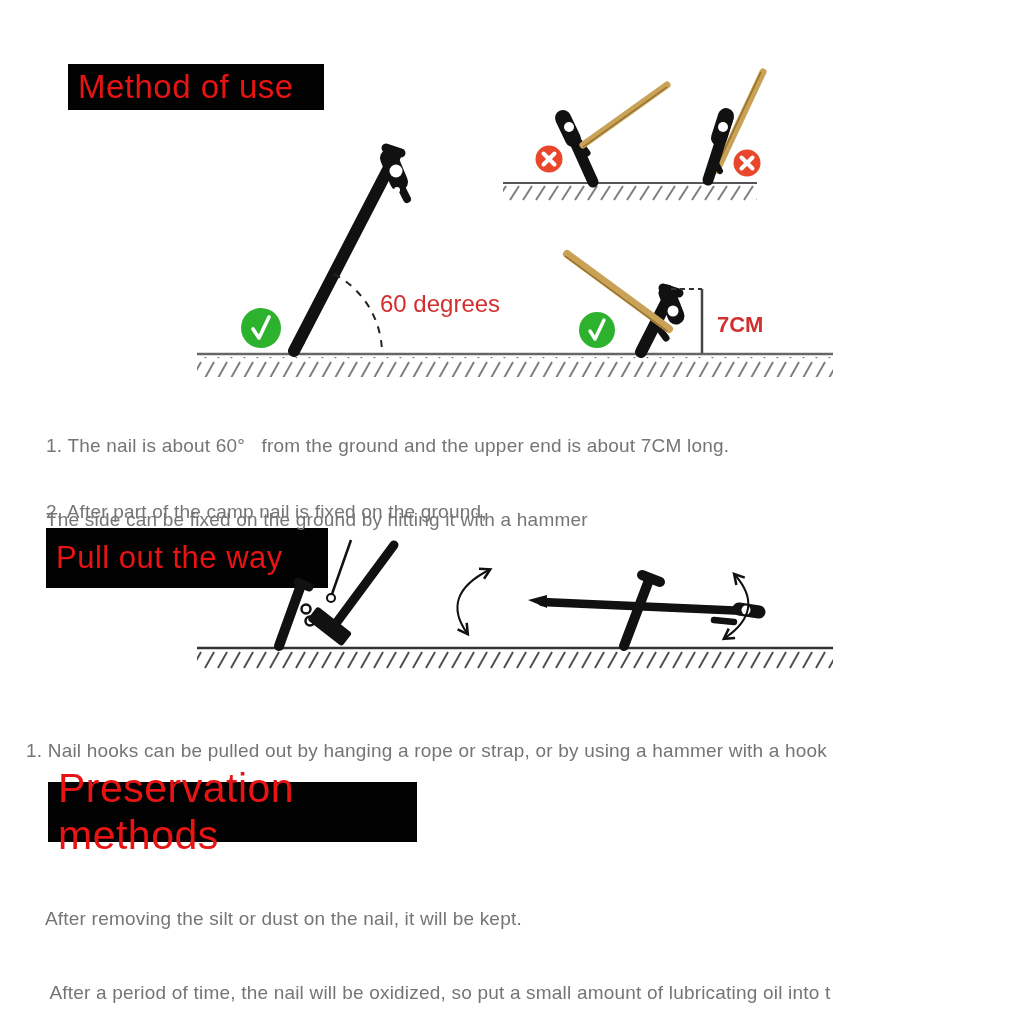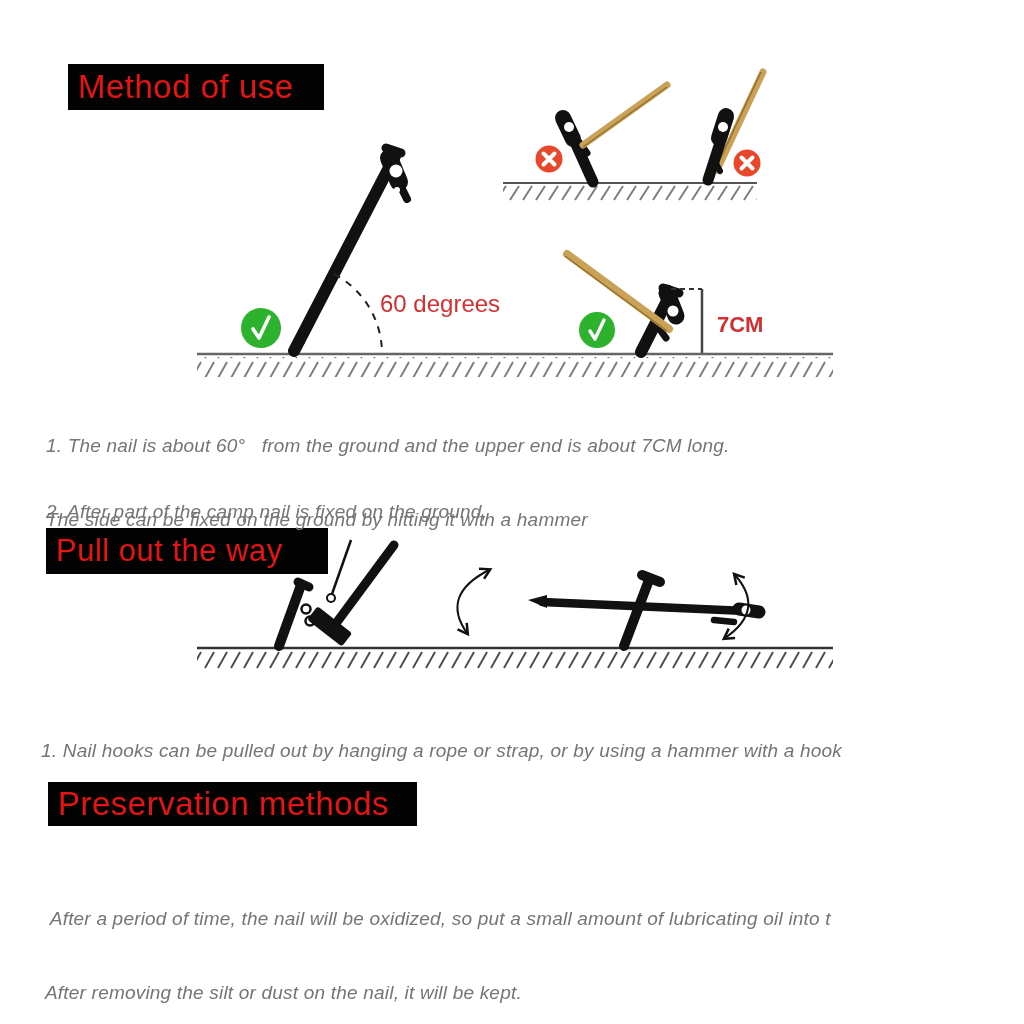--- a/index.html
+++ b/index.html
@@ -1,27 +1,27 @@
 <!DOCTYPE html>
 <html><head>
 <meta charset="utf-8">
 <style>
   html,body{margin:0;padding:0;background:#ffffff;}
   .canvas{position:relative;width:1024px;height:1024px;background:#ffffff;overflow:hidden;
           font-family:"Liberation Sans", sans-serif;}
   .bar{position:absolute;background:#020202;color:#e81414;display:flex;align-items:center;
        box-sizing:border-box;padding-left:10px;letter-spacing:0.5px;font-weight:400;}
   .bar-method{left:48px;top:64px;width:256px;height:46px;font-size:33px;margin-left:20px;}
-  .bar-pull{left:46px;top:528px;width:282px;height:46px;font-size:31px;}
-  .bar-preserve{left:48px;top:782px;width:369px;height:44px;font-size:33px;}
+  .bar-pull{left:46px;top:528px;width:282px;height:60px;font-size:31px;}
+  .bar-preserve{left:48px;top:782px;width:369px;height:60px;font-size:41px;}
   .bodytext{position:absolute;color:#757575;font-size:19px;line-height:24.5px;
-            white-space:pre;letter-spacing:0.2px;font-style:italic;}
+            white-space:pre;letter-spacing:0.2px;}
   .m1{left:46px;top:385px;}
   .m2{left:46px;top:451px;}
-  .p1{left:41px;top:690px;}
+  .p1{left:26px;top:690px;}
   .p2{left:44px;top:734px;}
   .pre{left:45px;top:858px;}
   svg{position:absolute;display:block;}
   .svg-wrong{left:495px;top:58px;}
   .svg-correct{left:190px;top:140px;}
   .svg-pull{left:190px;top:530px;}
   .lbl-red{fill:#d32f2f;}
 </style>
 </head>
 <body>
@@ -173,18 +173,18 @@
   </div>
   <div class="bodytext m2">
     <div>2. After part of the camp nail is fixed on the ground,</div>
   </div>
 
   <div class="bodytext p1">
     <div>1. Nail hooks can be pulled out by hanging a rope or strap, or by using a hammer with a hook</div>
   </div>
 
   <div class="bodytext pre">
+    <div>After removing the silt or dust on the nail, it will be kept.</div>
     <div> After a period of time, the nail will be oxidized, so put a small amount of lubricating oil into t</div>
-    <div>After removing the silt or dust on the nail, it will be kept.</div>
     
   </div>
 
 </div>
 
 </body></html>

